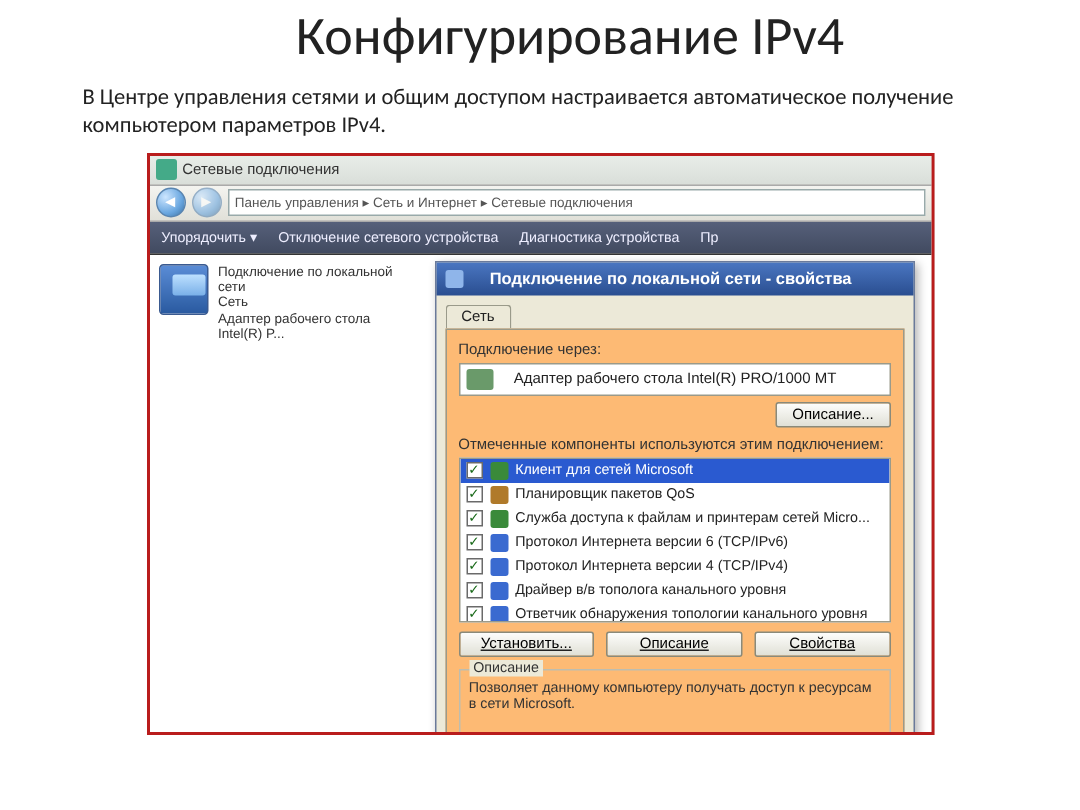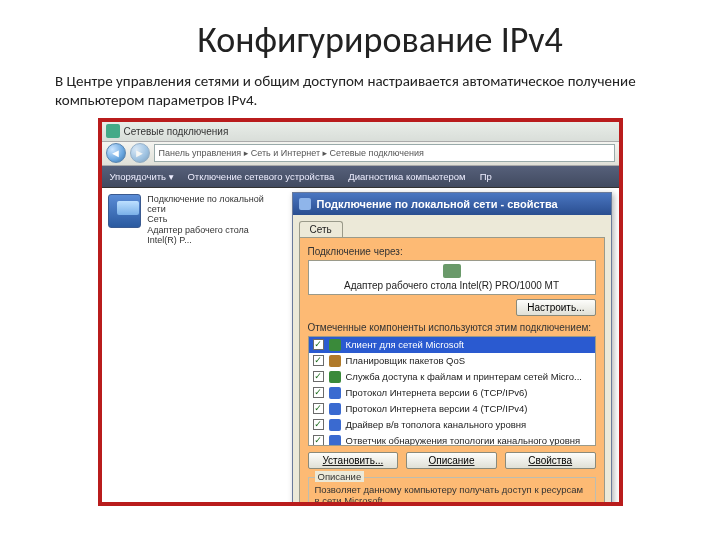--- a/index.html
+++ b/index.html
@@ -8,36 +8,36 @@
     background: #fff;
     font-family: "Segoe UI", Tahoma, Arial, sans-serif;
     color: #222;
     position: relative;
   }
   .slide-title {
     font-family: Calibri, "Segoe UI", Arial, sans-serif;
     font-size: 36px;
     font-weight: 400;
     text-align: center;
-    margin-top: 18px;
+    margin-top: 2px;
     color: #222;
     padding-left: 40px;
   }
   .slide-body {
     font-family: Calibri, Arial, sans-serif;
     font-size: 15px;
     color: #222;
     margin: 10px 55px 0 55px;
     line-height: 1.25;
   }
   .screenshot-frame {
     margin: 8px auto 0 auto;
     width: 525px;
     height: 388px;
-    border: 4px solid #b91c1c;
+    border: 2px solid #b91c1c;
     background: #d9d6ce;
     position: relative;
     font-size: 10px;
     overflow: hidden;
   }
   
   .exp-title {
     height: 20px;
     background: linear-gradient(#e8ede8,#d9ded9);
     border-bottom: 1px solid #aaa;
@@ -107,44 +107,44 @@
     width:320px; height:370px;
     background:#ece9d8;
     border:1px solid #6a7a9a;
     box-shadow: 2px 2px 6px rgba(0,0,0,0.3);
   }
   .dlg-title {
     height:22px;
     background: linear-gradient(#4a76c1,#2a4e90);
     color:#fff; font-size:11px; font-weight:bold;
     display:flex; align-items:center; padding:0 6px;
-    gap:6px;
+    gap:18px;
   }
   .dlg-title .ic { width:12px; height:12px; background:#8fb5ea; border-radius:2px; }
   .dlg-tab {
     margin:6px 6px 0 6px;
     display:flex;
   }
   .dlg-tab .tab {
     background:#ece9d8; border:1px solid #9a9a8a; border-bottom:none;
     padding:2px 10px; font-size:10px; border-radius:3px 3px 0 0;
   }
   .dlg-body {
     margin:0 6px 6px 6px;
     background:#fdba74;
     border:1px solid #9a9a8a;
     padding:8px;
     height: 300px;
     position:relative;
   }
   .grp-label { font-size:10px; color:#333; margin-bottom:3px; }
   .adapter-row {
-    display:flex; align-items:center; gap:2px;
+    display:flex; align-items:center; gap:14px;
     background:#fff; border:1px solid #9a9a8a;
-    padding:3px 4px; margin-bottom:4px;flex-direction:column;
+    padding:3px 4px; margin-bottom:4px;
   }
   .adapter-row .aic { width:18px; height:14px; background:#6a9a6a; border-radius:2px; }
   .btn {
     background: linear-gradient(#fdfdfb,#e0e0d6);
     border:1px solid #8a8a7a;
     font-size:10px; padding:2px 10px;
     border-radius:2px;
     cursor:default;
   }
   .btn-row-right { display:flex; justify-content:flex-end; margin-bottom:6px; }
@@ -197,21 +197,21 @@
     </div>
     <div class="nav-btn" style="opacity:.6">
       <span>►</span>
     </div>
     <div class="breadcrumb">Панель управления  ▸  Сеть и Интернет  ▸  Сетевые подключения</div>
   </div>
 
   <div class="cmdbar">
     <span>Упорядочить ▾</span>
     <span>Отключение сетевого устройства</span>
-    <span>Диагностика компьютером</span>
+    <span>Диагностика устройства</span>
     <span>Пр</span>
   </div>
 
   <div class="content">
     <div class="conn-area">
       <div class="conn-item">
         <div class="conn-icon"></div>
         <div class="conn-text">
           <div>Подключение по локальной сети</div>
           <div>Сеть</div>
@@ -229,21 +229,21 @@
         <div class="tab">Сеть</div>
       </div>
       <div class="dlg-body">
 
         <div class="grp-label">Подключение через:</div>
         <div class="adapter-row">
           <span class="aic"></span>
           <span>Адаптер рабочего стола Intel(R) PRO/1000 MT</span>
         </div>
         <div class="btn-row-right">
-          <button class="btn">Настроить...</button>
+          <button class="btn">Описание...</button>
         </div>
 
         <div class="grp-label">Отмеченные компоненты используются этим подключением:</div>
         <div class="component-list" id="clist">
             <div class="row sel">
               <span class="chk">✓</span>
               <span class="smic" style="background: rgb(58, 138, 58);"></span>
               <span>Клиент для сетей Microsoft</span>
             </div>
             <div class="row">

